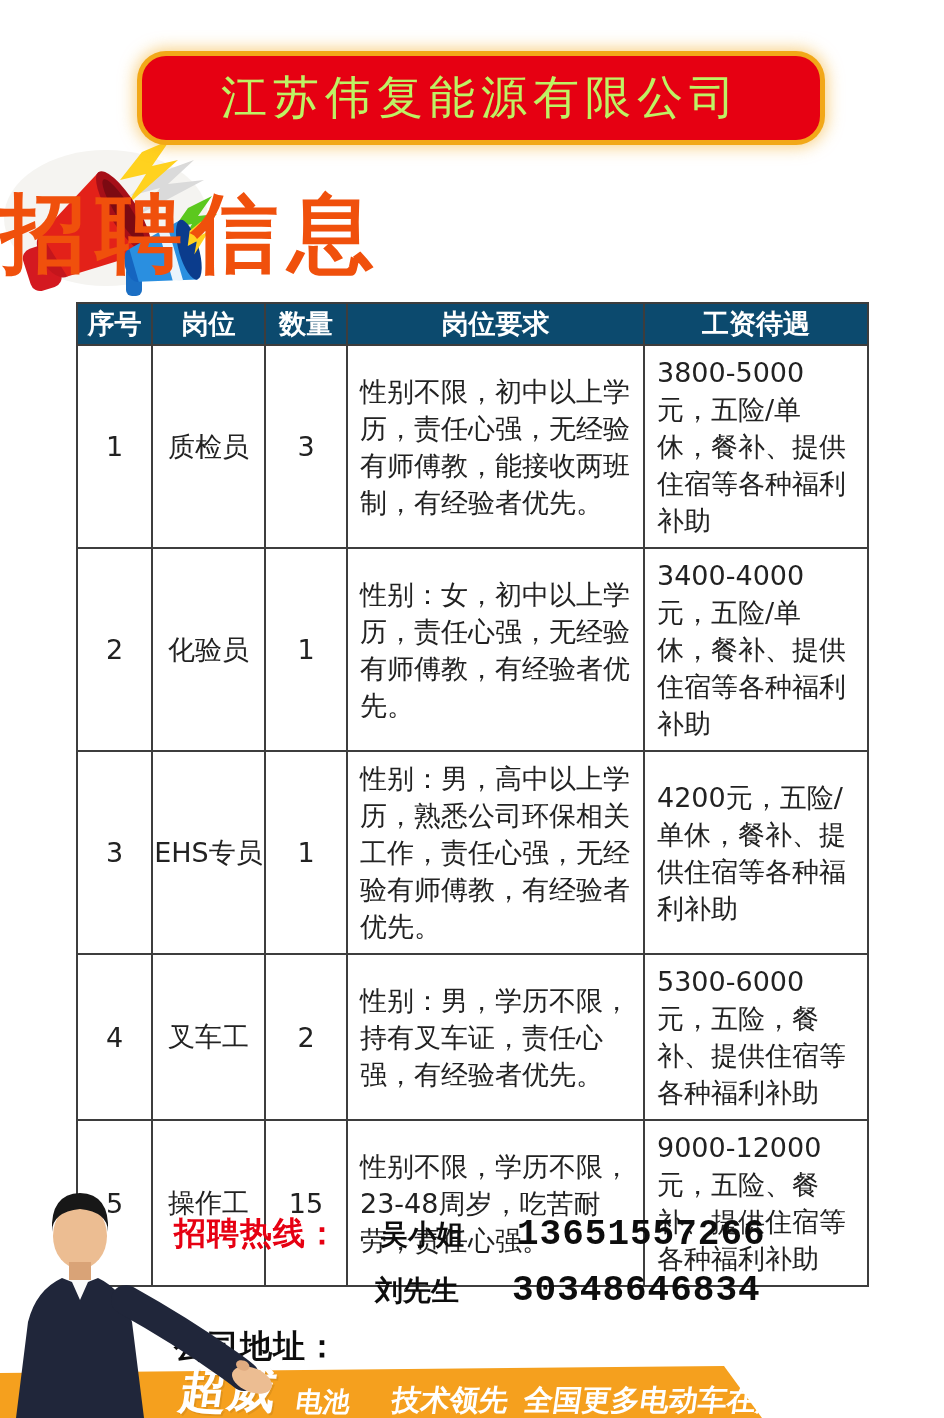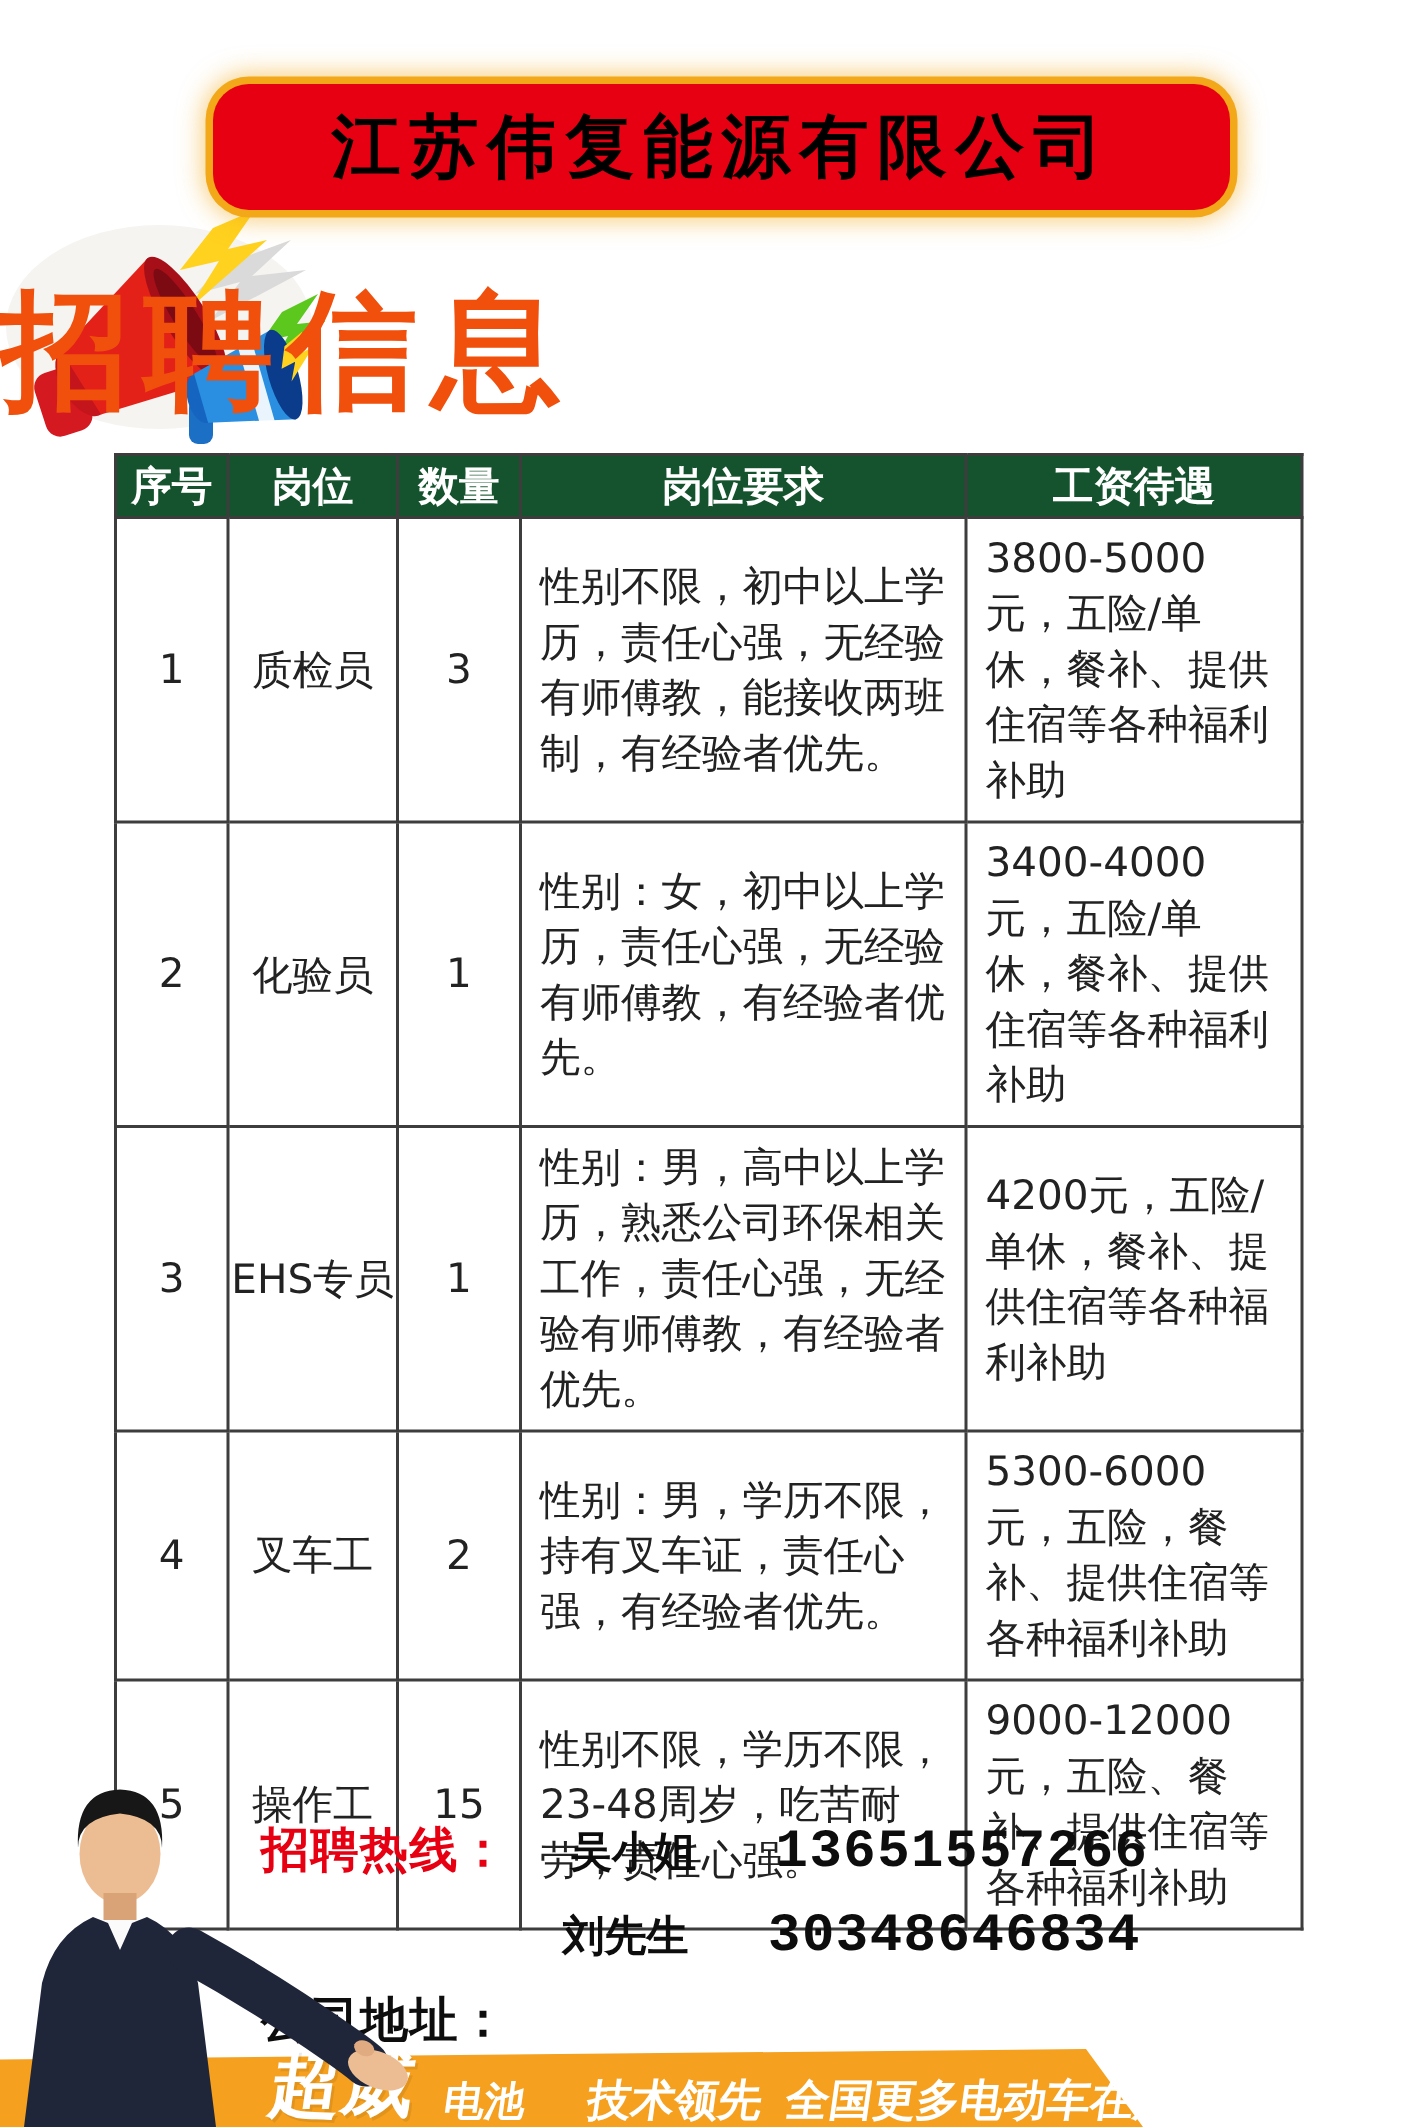--- a/index.html
+++ b/index.html
@@ -9,42 +9,42 @@
   }
 
   
   .company-banner {
     position:absolute; left:142px; top:56px; width:678px; height:84px;
     background:#e60012; border-radius:24px;
     box-shadow:0 0 0 5px #f2a818, 0 0 16px 7px rgba(242,168,24,.55);
     display:flex; align-items:center; justify-content:center; z-index:2;
   }
   .company-banner .txt {
-    color:#000000; font-size:46px; font-weight:bold; letter-spacing:6px;
+    color:#bef264; font-size:46px; font-weight:normal; letter-spacing:6px;
     white-space:nowrap;
   }
 
   
   .poster-title {
     position:absolute; left:0; top:176px; width:100%; text-align:left;
     color:#f0500c; font-size:86px; font-weight:bold; letter-spacing:10px;
     font-family:"DejaVu Serif","Liberation Serif",serif; z-index:1;
   }
 
   
   .megaphone-wrap { position:absolute; left:2px; top:134px; z-index:0; }
 
   
   table.jobs {
     position:absolute; left:76px; top:302px; border-collapse:collapse;
     table-layout:fixed; z-index:1;
   }
   table.jobs th, table.jobs td { border:2px solid #3d3d3d; }
   table.jobs thead th {
-    background:#14532d; color:#ffffff; font-size:27px; font-weight:bold;
+    background:#0c4a6e; color:#ffffff; font-size:27px; font-weight:bold;
     height:40px; text-align:center; padding:0;
   }
   table.jobs td { color:#222222; font-size:27px; }
   td.c { text-align:center; font-size:28px; }
   td.t { text-align:left; vertical-align:middle; padding:8px 12px;
          line-height:37px; word-break:break-all; }
   tr.job-row { height:164px; }
   tr.job-row.last { height:166px; }
 
   

